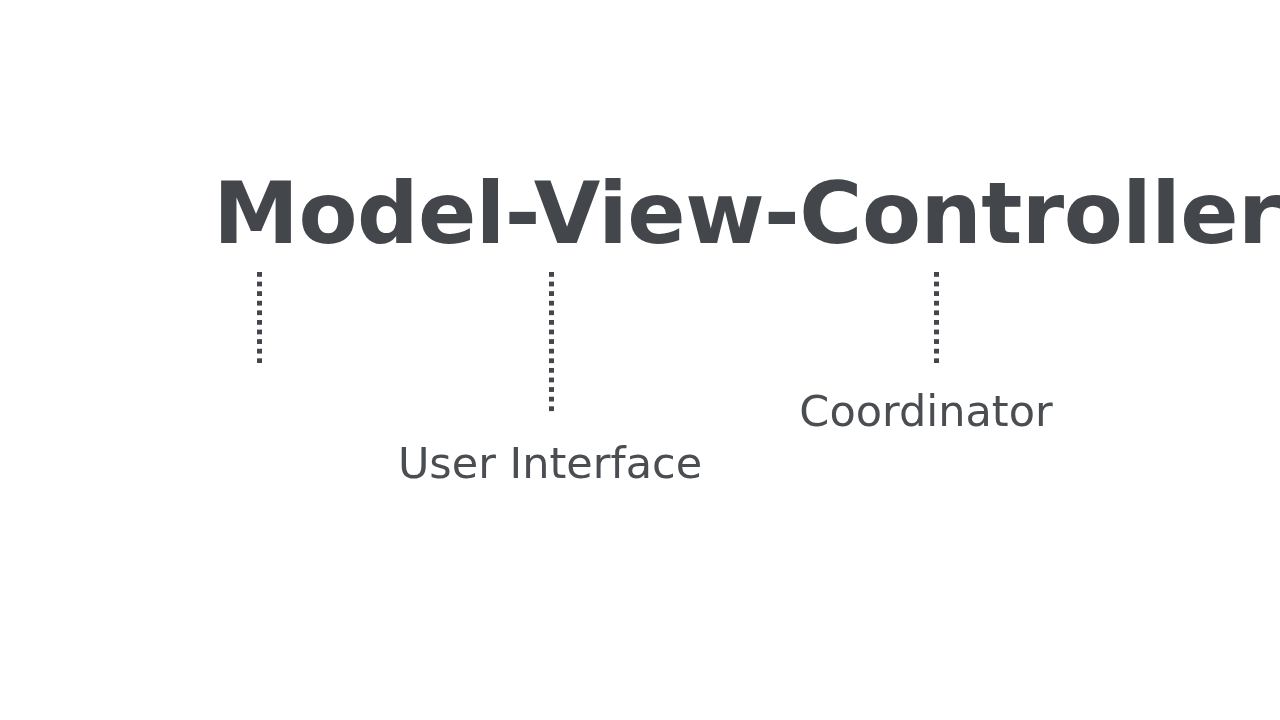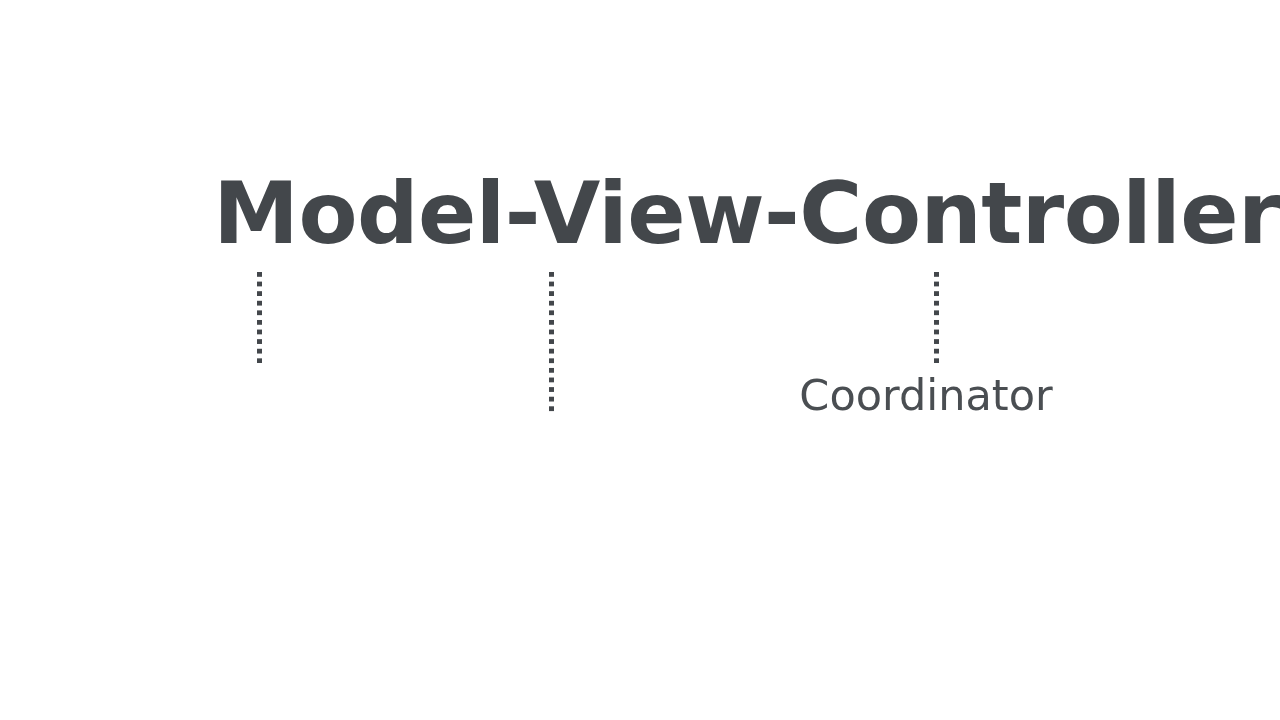--- a/index.html
+++ b/index.html
@@ -90,34 +90,35 @@
   }
 
   .label-ui {
     left: 385px;
     top: 437px;
     width: 330px;
   }
 
   .label-coordinator {
     left: 766px;
-    top: 369px;
+    top: 385px;
     width: 320px;
   }
 </style>
 </head>
 <body>
 
 <div id="slide">
 
   <div class="title">Model-View-Controller</div>
 
   <div class="connector connector-model"></div>
 
   <div class="connector connector-view"></div>
 
   <div class="connector connector-controller"></div>
 
 
+  <div class="label label-ui">User Interface</div>
 
   <div class="label label-coordinator">Coordinator</div>
 
 </div>
 
 </body></html>

